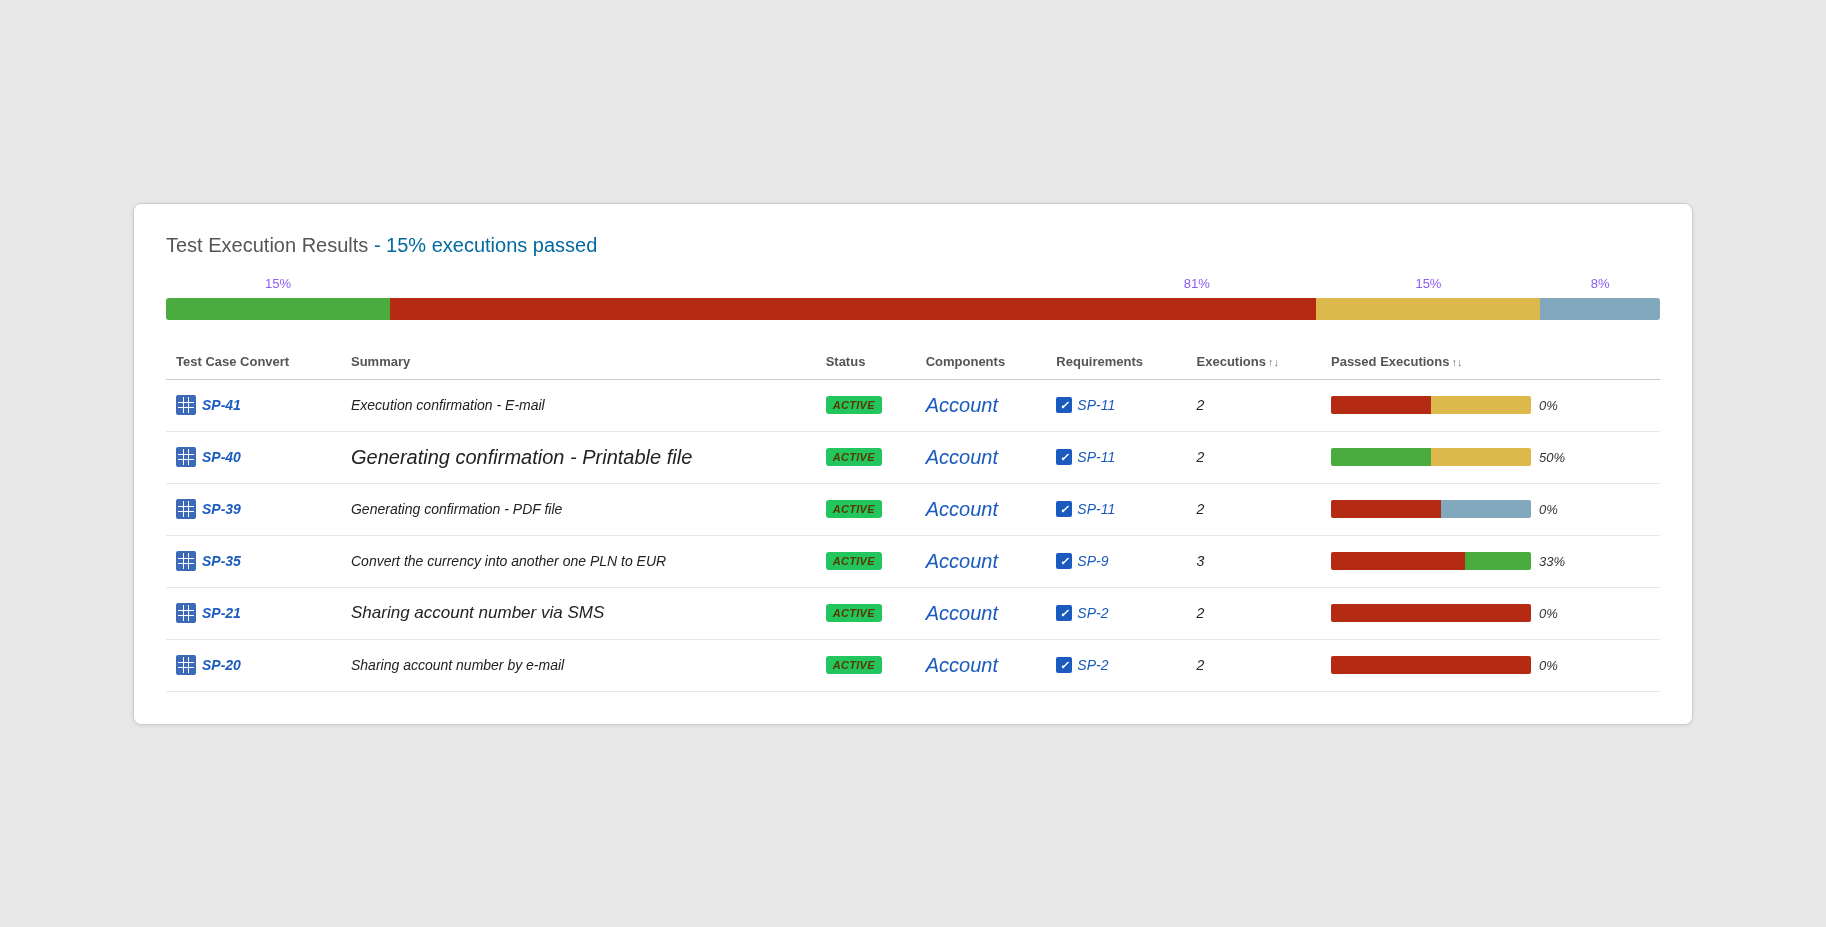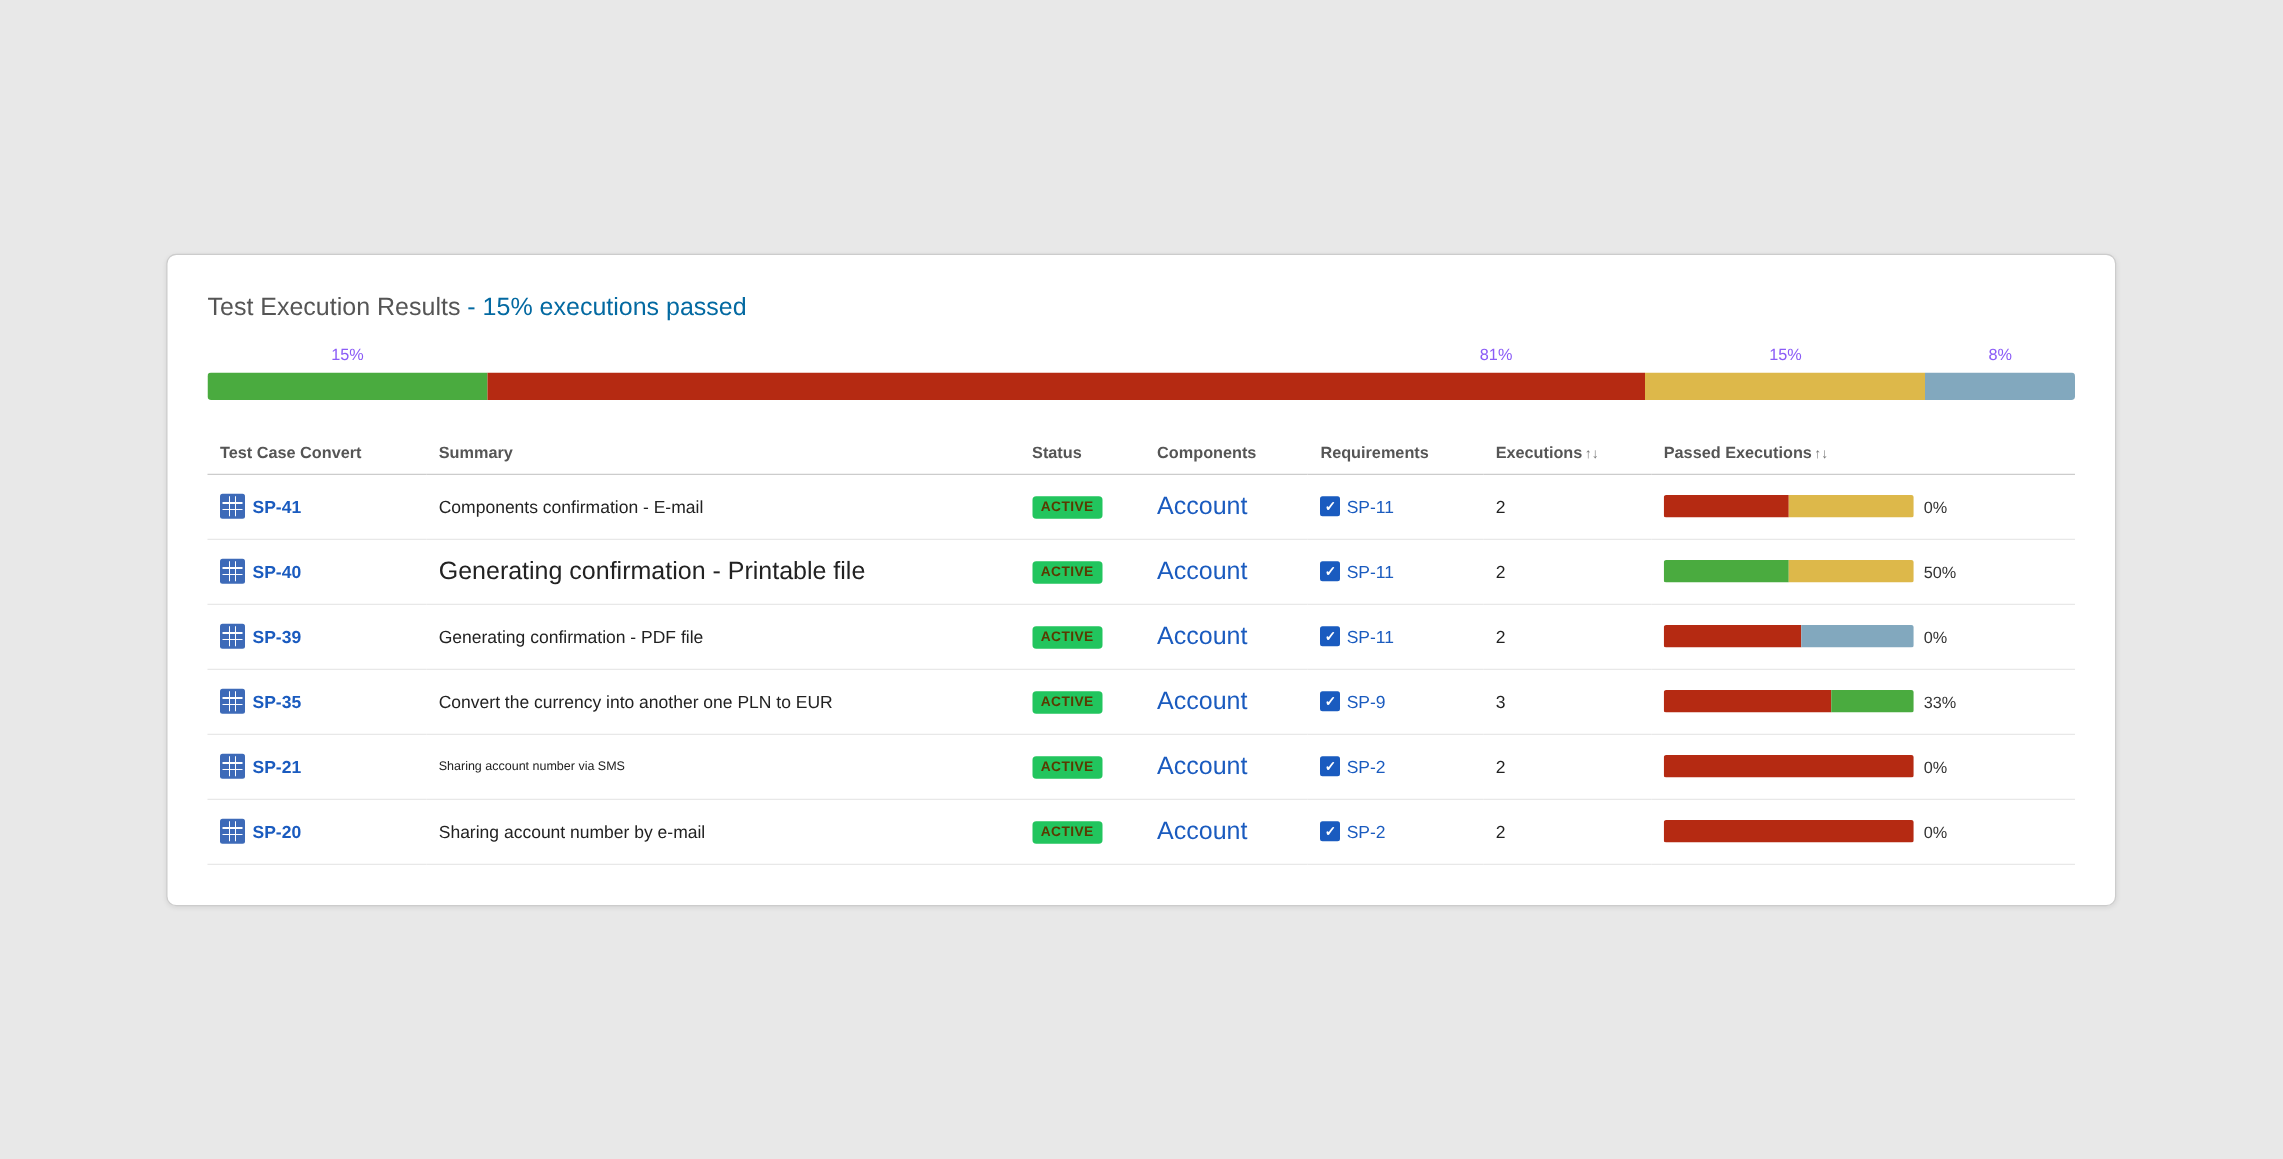--- a/index.html
+++ b/index.html
@@ -64,20 +64,21 @@
       text-align: left;
       padding: 6px 10px 10px 10px;
       border-bottom: 1px solid #ccc;
     }
     .results-table tbody tr td {
       padding: 14px 10px;
       vertical-align: middle;
       font-size: 14px;
       color: #222;
       border-bottom: 1px solid #e8e8e8;
+      font-style: italic;
     }
 
     .sp-link {
       color: #1a5bbf;
       font-weight: 600;
       font-size: 14px;
       text-decoration: none;
       display: flex;
       align-items: center;
       gap: 6px;
@@ -226,21 +227,21 @@
           <th>Executions<span class="sort-arrows"> ↑↓</span></th>
           <th>Passed Executions<span class="sort-arrows"> ↑↓</span></th>
         </tr>
     </thead>
     <tbody>
 
     <tr>
           <td>
             <a class="sp-link" href="#"><span class="grid-icon"></span>SP-41</a>
           </td>
-          <td style="font-size: 14px;">Components confirmation - E-mail</td>
+          <td style="font-size: 14px;">Execution confirmation - E-mail</td>
           <td><span class="status-badge">ACTIVE</span></td>
           <td><a class="component-link" href="#">Account</a></td>
           <td>
             <div class="req-cell">
               <span class="checkbox-blue"></span>
               <a href="#" style="color: rgb(26, 91, 191); font-weight: 500; text-decoration: none;">SP-11</a>
             </div>
           </td>
           <td>2</td>
           <td>
@@ -322,21 +323,21 @@
                 <div class="mini-bar-seg" style="width: 33%; background: rgb(74, 171, 63);"></div>
               </div>
               <span class="mini-bar-pct">33%</span>
             </div>
           </td>
         </tr>
         <tr>
           <td>
             <a class="sp-link" href="#"><span class="grid-icon"></span>SP-21</a>
           </td>
-          <td style="font-size: 10px;">Sharing account number via SMS</td>
+          <td style="font-size: 17px;">Sharing account number via SMS</td>
           <td><span class="status-badge">ACTIVE</span></td>
           <td><a class="component-link" href="#">Account</a></td>
           <td>
             <div class="req-cell">
               <span class="checkbox-blue"></span>
               <a href="#" style="color: rgb(26, 91, 191); font-weight: 500; text-decoration: none;">SP-2</a>
             </div>
           </td>
           <td>2</td>
           <td>

